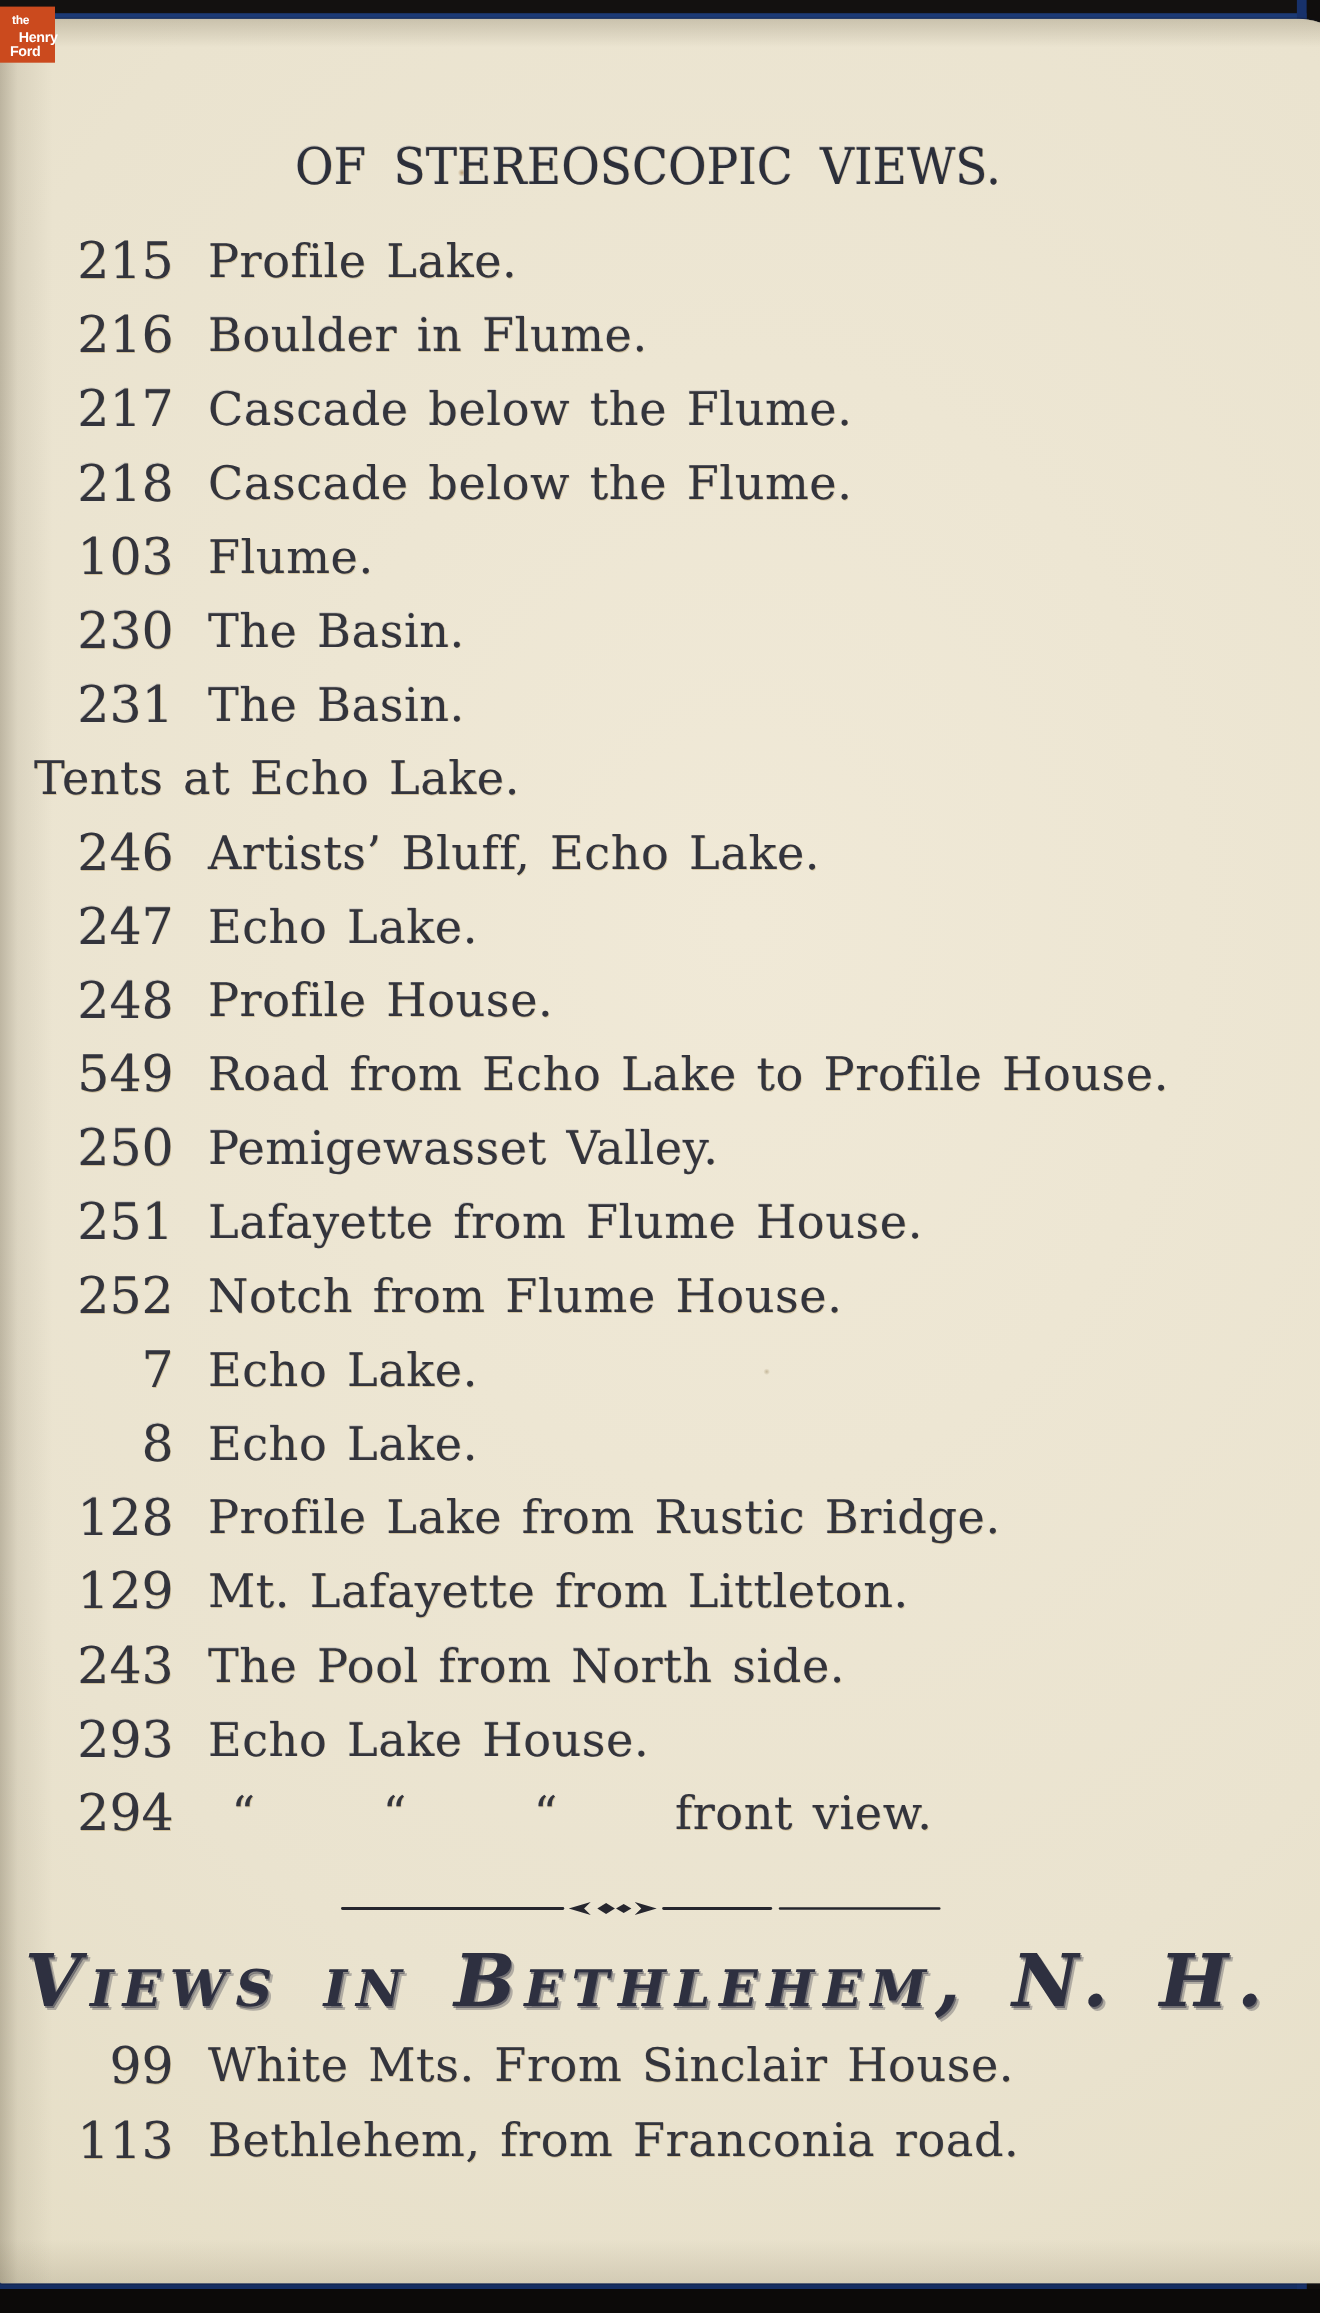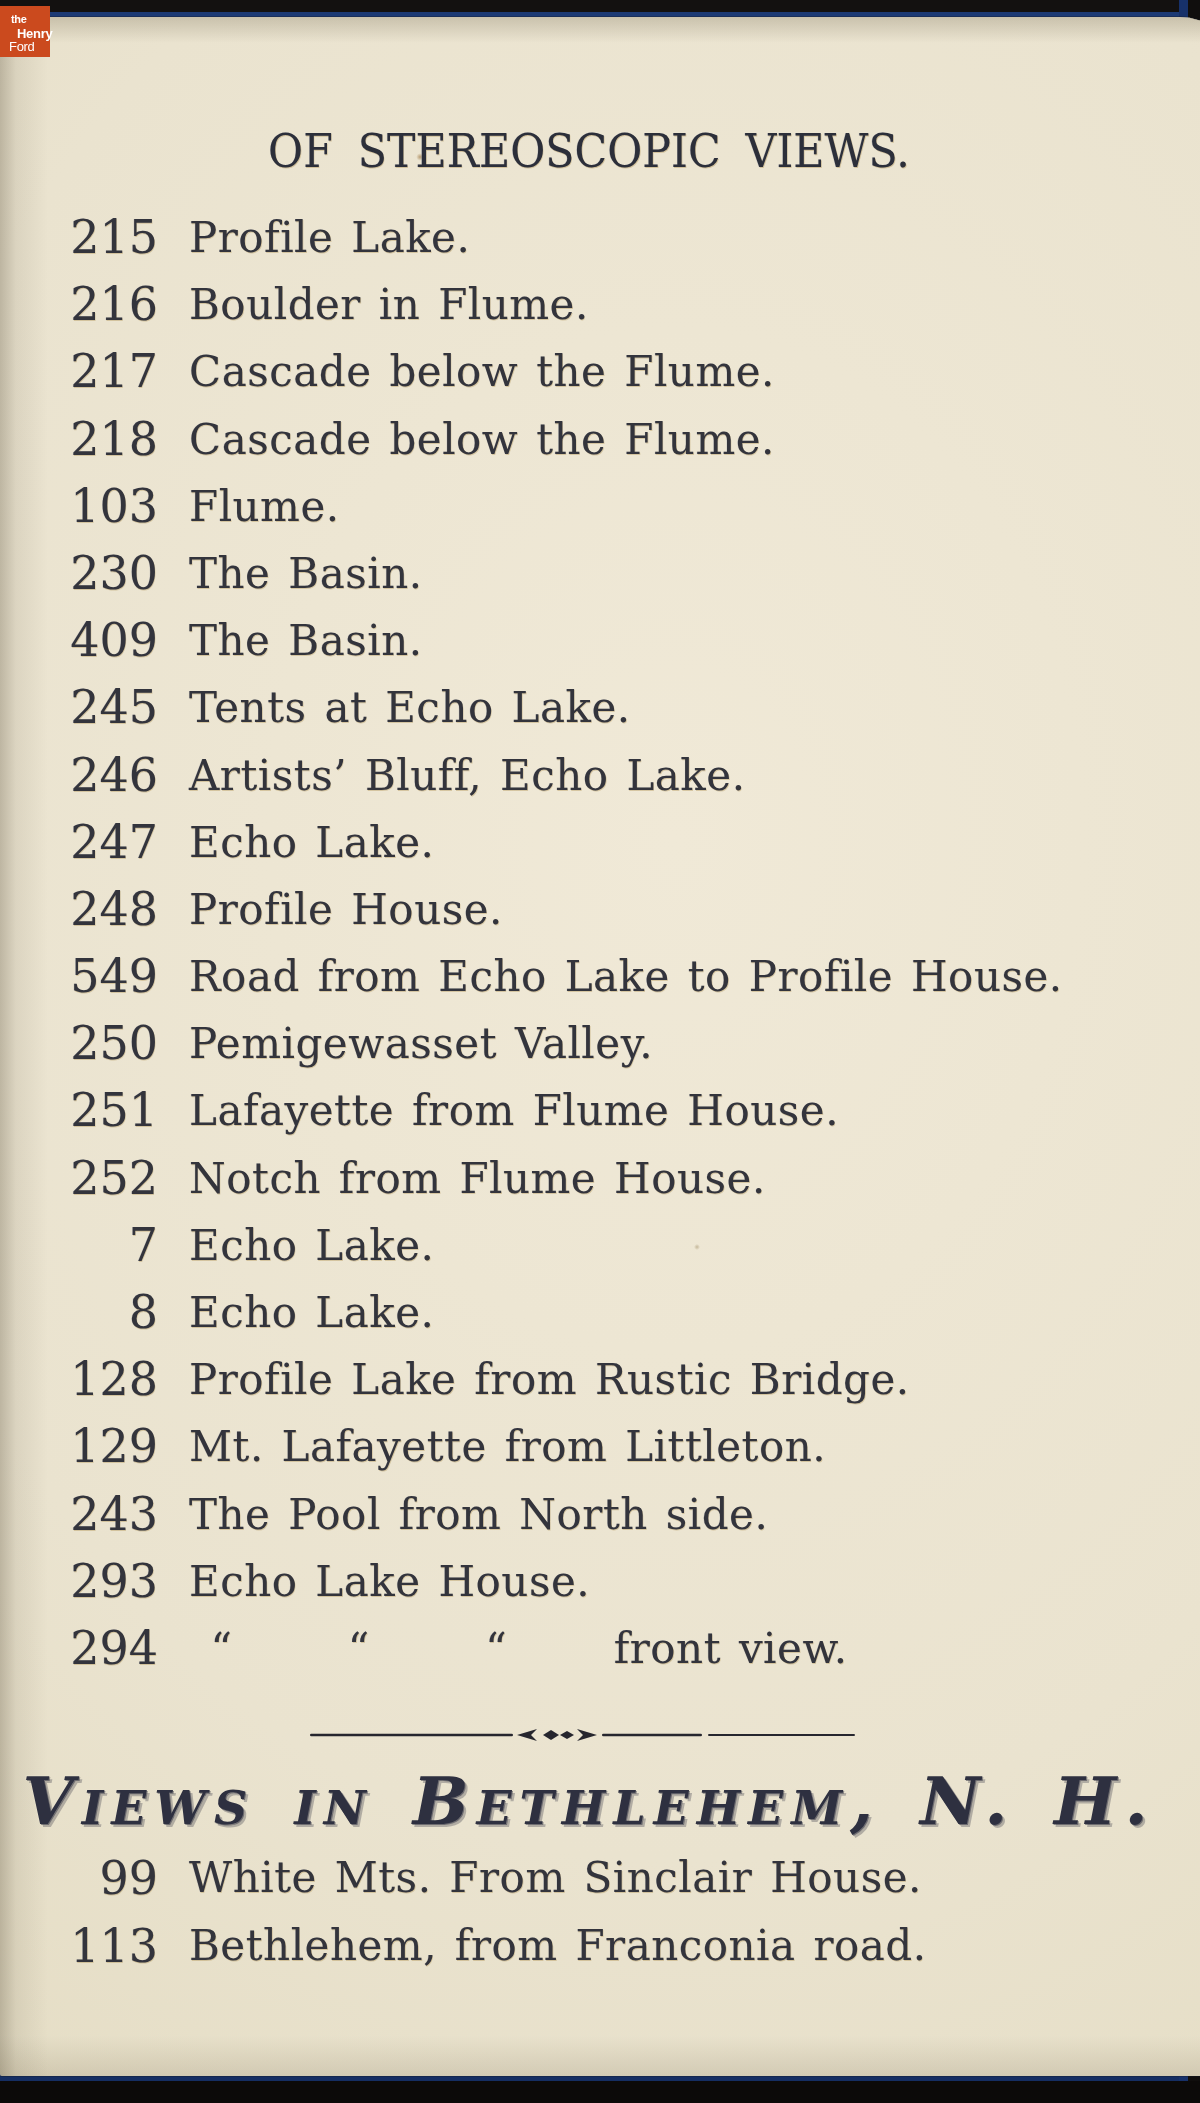--- a/index.html
+++ b/index.html
@@ -24,21 +24,21 @@
           linear-gradient(0deg, rgba(115,105,80,.18) 0px, rgba(115,105,80,0) 40px),
           radial-gradient(120% 90% at 55% 40%, #f0e9d7 0%, #eae3cf 55%, #e2dabf 100%);
         box-shadow:0 0 0 1px rgba(20,25,40,.35);padding-left:48px;}
 
   
   .logo{position:absolute;left:0;top:6px;width:50px;height:51px;background:#cb4a1e;z-index:5;
         font-family:"Liberation Sans","DejaVu Sans",sans-serif;color:#fff;}
   .logo span{position:absolute;line-height:1;letter-spacing:-.3px;}
   .logo .l-the{left:11px;top:8px;font-size:11px;font-weight:700;}
   .logo .l-henry{left:17px;top:21px;font-size:13px;font-weight:bold;}
-  .logo .l-ford{left:9px;top:34px;font-size:13px;font-weight:normal;}
+  .logo .l-ford{left:9px;top:34px;font-size:13px;font-weight:bold;}
 
   .ink{color:#33343c;text-shadow:.6px .6px 0 rgba(150,110,30,.28), -.4px -.4px 0 rgba(60,80,140,.18);}
 
   
   .header{position:absolute;left:0;top:111px;width:1178px;margin:0;text-align:center;
           font-size:46px;font-weight:400;line-height:1;letter-spacing:0;word-spacing:12px;
           transform:scaleX(.93);transform-origin:50% 0;color:#2c2f3a;
           text-shadow:.7px .7px 0 rgba(150,110,30,.3), -.5px -.5px 0 rgba(50,70,130,.22);}
 
   
@@ -93,25 +93,24 @@
         </div>
       <div class="row">
           <span class="num">103</span>
           <span class="title">Flume.</span>
         </div>
       <div class="row">
           <span class="num">230</span>
           <span class="title">The Basin.</span>
         </div>
       <div class="row">
-          <span class="num">409</span>
+          <span class="num">231</span>
           <span class="title">The Basin.</span>
         </div>
       <div class="row">
-          <span class="num">245</span>
           <span class="title">Tents at Echo Lake.</span>
         </div>
       <div class="row">
           <span class="num">246</span>
           <span class="title">Artists’ Bluff, Echo Lake.</span>
         </div>
       <div class="row">
           <span class="num">247</span>
           <span class="title">Echo Lake.</span>
         </div>

